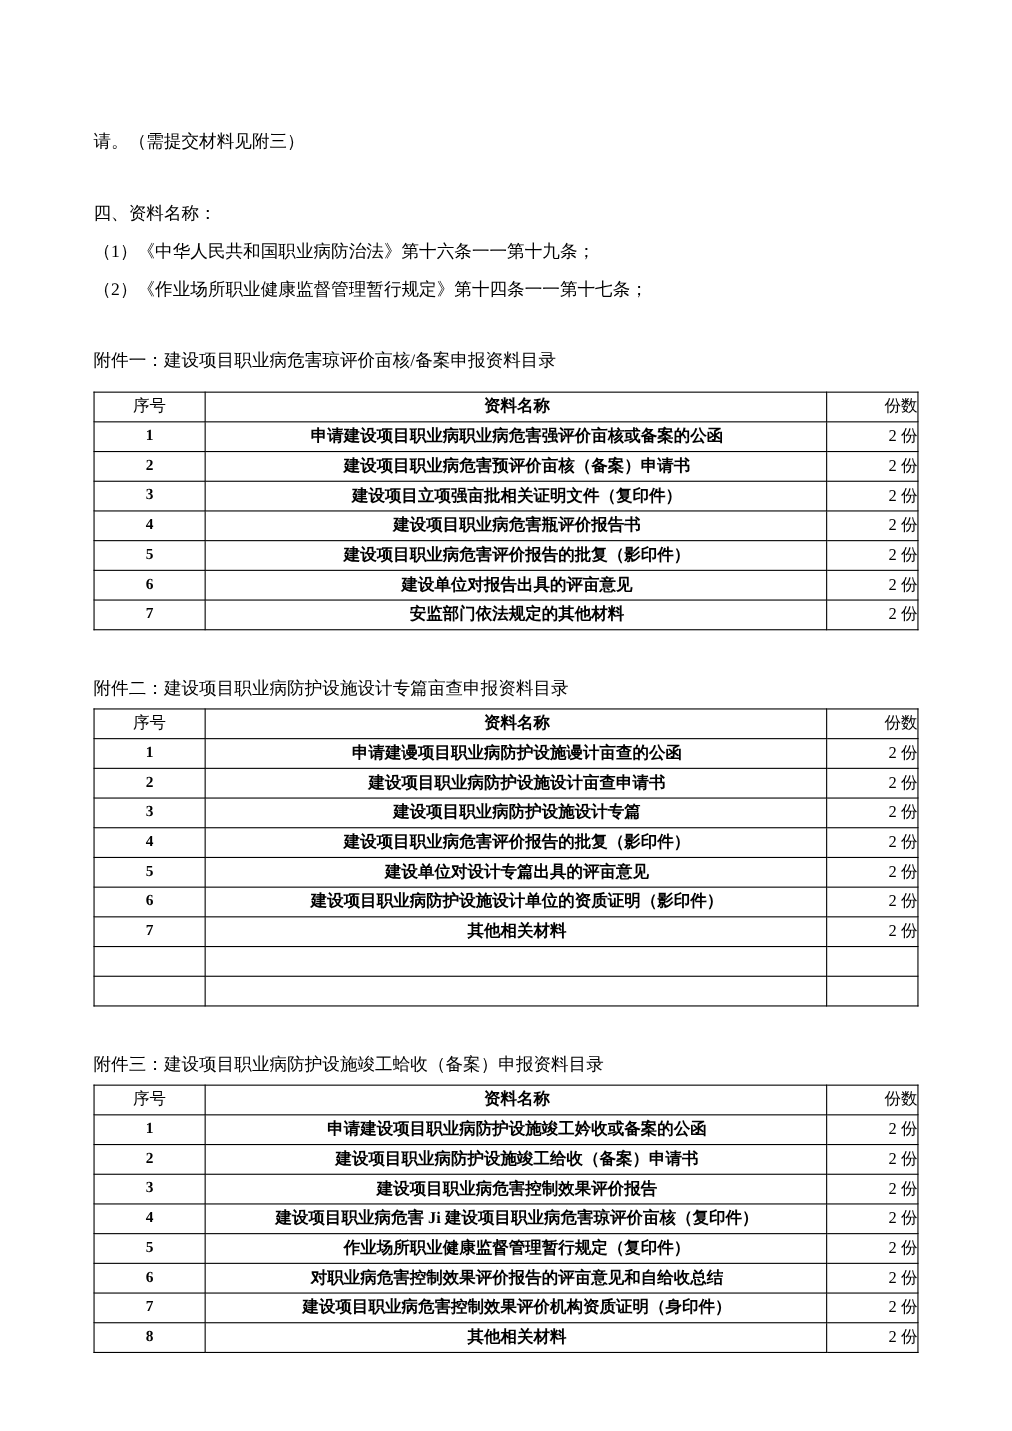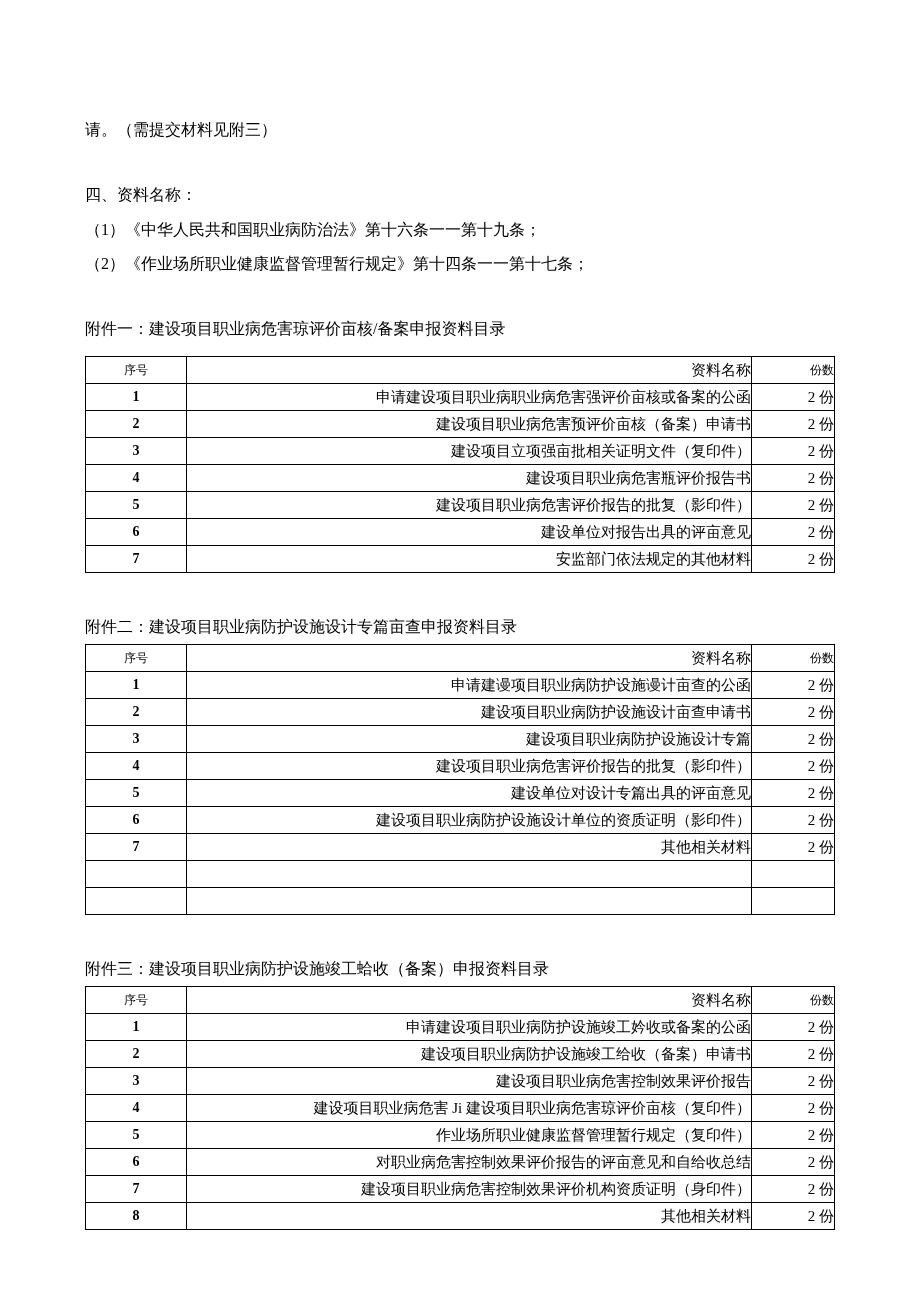--- a/index.html
+++ b/index.html
@@ -41,33 +41,34 @@
       text-align: center;
     }
     .col-index {
       width: 100px;
       text-align: center;
       font-family: "Times New Roman", serif;
       font-weight: bold;
       font-size: 14px;
     }
     .col-name {
-      text-align: right;
+      text-align: center;
       padding-left: 2px;
+      font-weight: bold;
     }
     .col-count {
       width: 80px;
       text-align: right;
       padding-left: 2px;
     }
     .header-row th.col-index,
     .header-row th.col-count {
       font-family: "SimSun", serif;
       font-weight: normal;
-      font-size: 12px;
+      font-size: 15px;
     }
     .mid-gap {
       margin-top: 40px;
       margin-bottom: 0;
     }
   </style>
 </head>
 <body>
 
 <p>请。（需提交材料见附三）</p>

